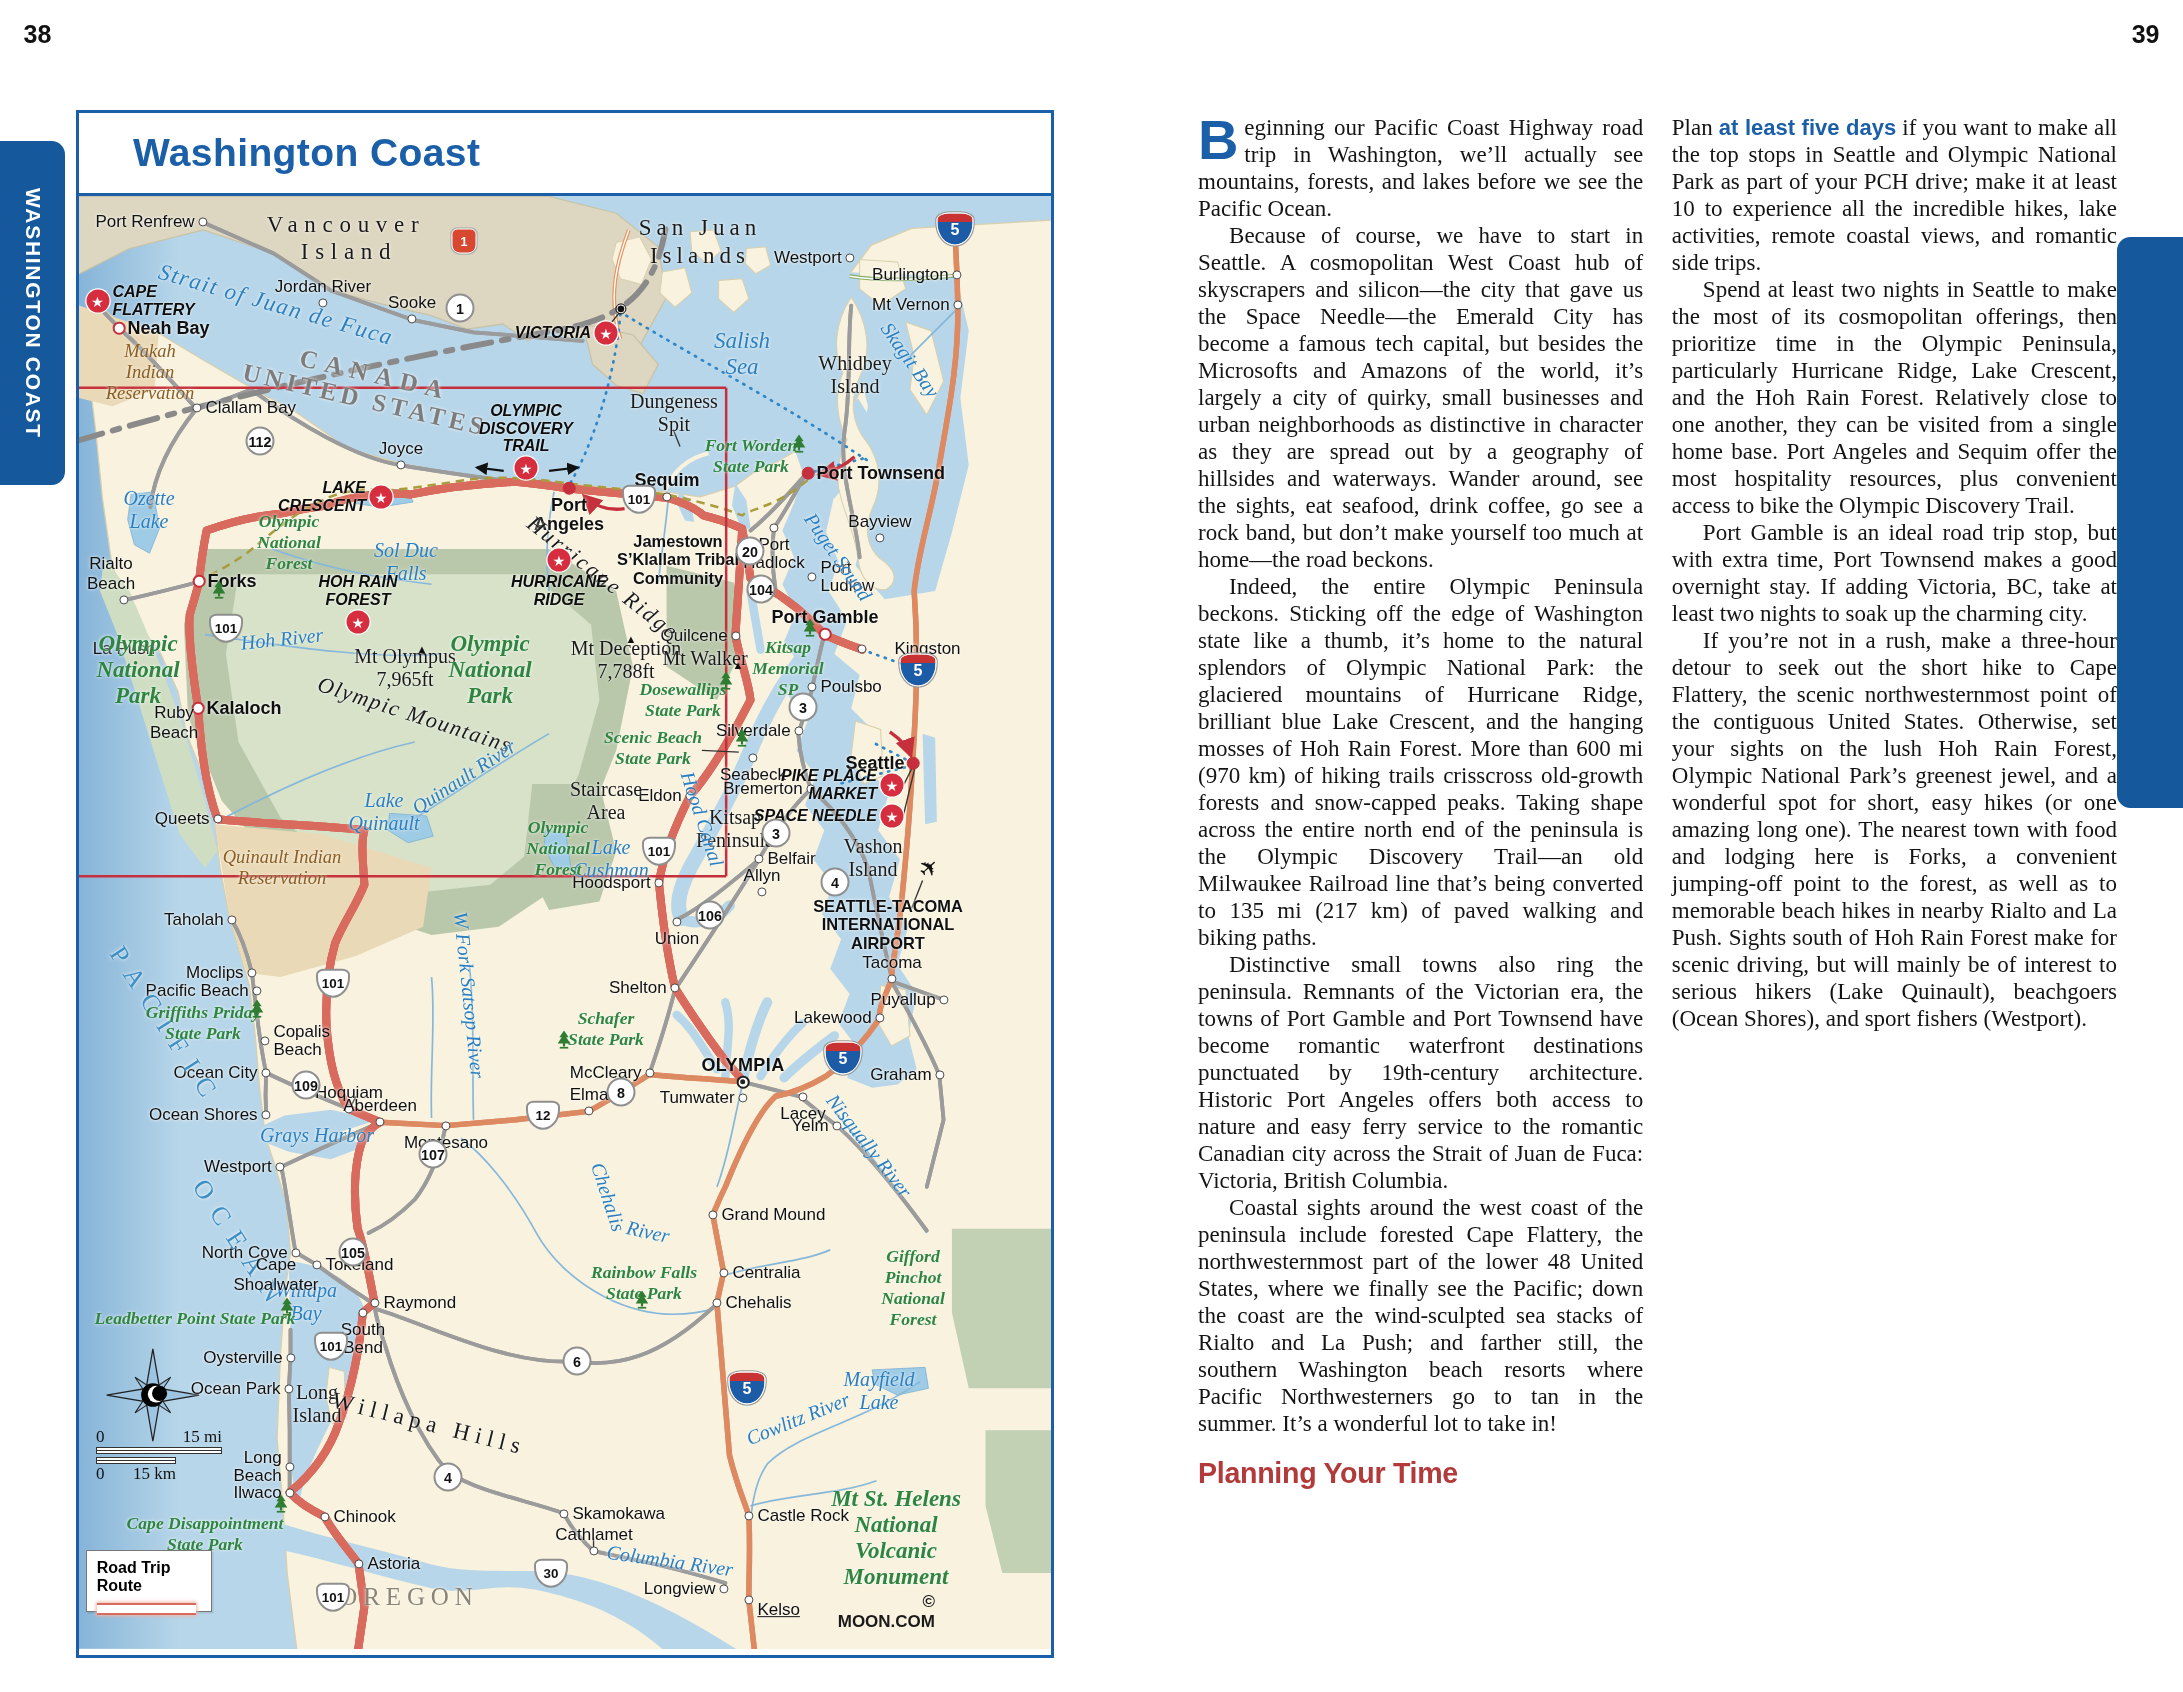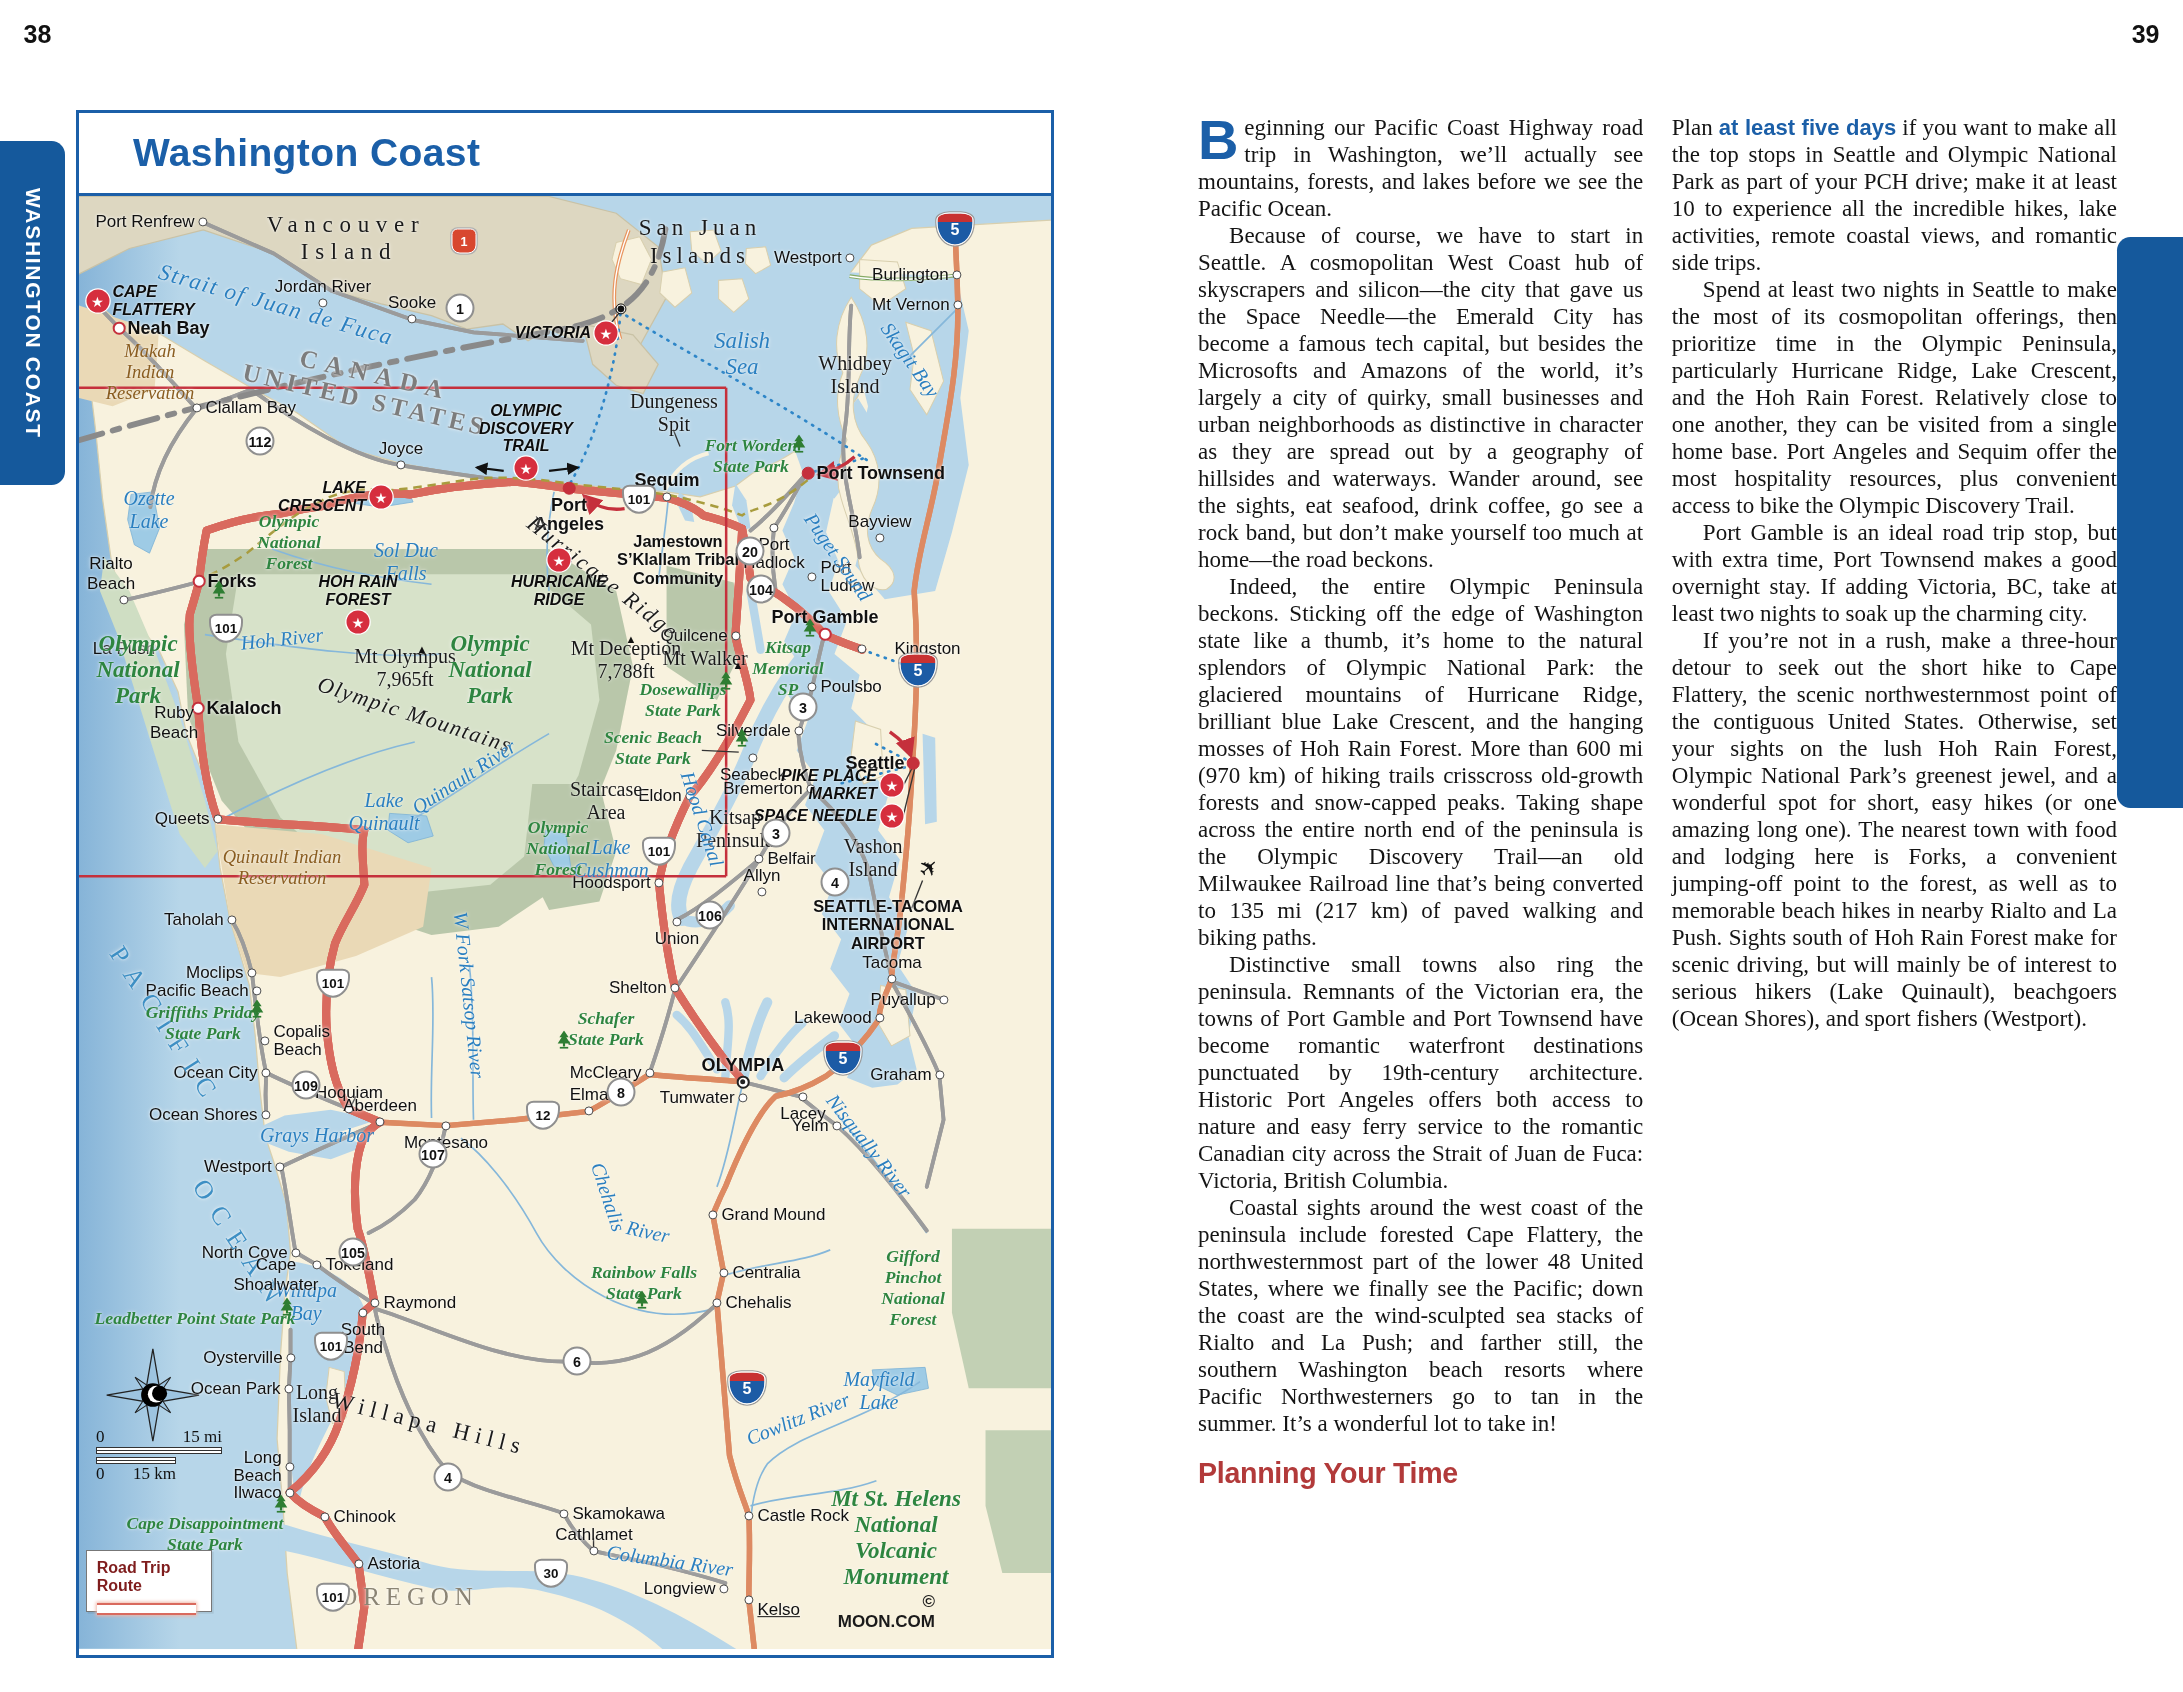--- a/index.html
+++ b/index.html
@@ -73,21 +73,21 @@
             box-shadow:0 0 0 1.3px #b0b0b0;border-radius:5.9px 5.9px 8.4px 8.4px;}
   .tree{position:absolute;transform:translate(-50%,-100%);}
   .peak{position:absolute;transform:translate(-50%,-50%);font-size:11px;color:#111;}
   .plane{position:absolute;transform:translate(-50%,-50%) rotate(-42deg);font-size:23.5px;color:#111;}
   .scalebox{position:absolute;left:17px;top:1231px;width:143px;font:17px "Liberation Serif",serif;color:#111;}
   .scalebox .row{display:flex;justify-content:space-between;}
   .sbar{box-sizing:border-box;border:1.3px solid #333;background:#fff;height:6.7px;position:relative;}
   .sbar::after{content:"";position:absolute;left:0;right:0;top:50%;border-top:1px solid #333;}
   .legend{position:absolute;left:6.7px;top:1354px;width:126px;height:62px;background:#fff;
           border:1.3px solid #777;box-shadow:1.7px 1.7px 0 rgba(0,0,0,.08);padding:8.4px 10px;box-sizing:border-box;}
-  .legend .lt{font:bold 16px "Liberation Sans",sans-serif;color:#7f1d1d;}
+  .legend .lt{font:bold 16px "Liberation Sans",sans-serif;color:#000000;}
   .legend .sample{margin-top:7.6px;width:99px;height:7.6px;background:#fff;border-top:2.2px solid #d96a5e;
                   border-bottom:2.2px solid #d96a5e;box-shadow:0 0 3.4px 0.8px #f0b5a6;}
   .copyright{position:absolute;left:747px;top:1396px;width:109px;text-align:right;
              font:bold 17px "Liberation Sans",sans-serif;color:#1a1a1a;}
 
   
   .article{position:absolute;left:1198px;top:114px;width:919px;height:1394px;
            column-count:2;column-gap:28.6px;column-fill:auto;
            font:23px/27px "Liberation Serif",serif;color:#141414;text-align:justify;}
   .art-p{margin:0;text-indent:1.35em;}

